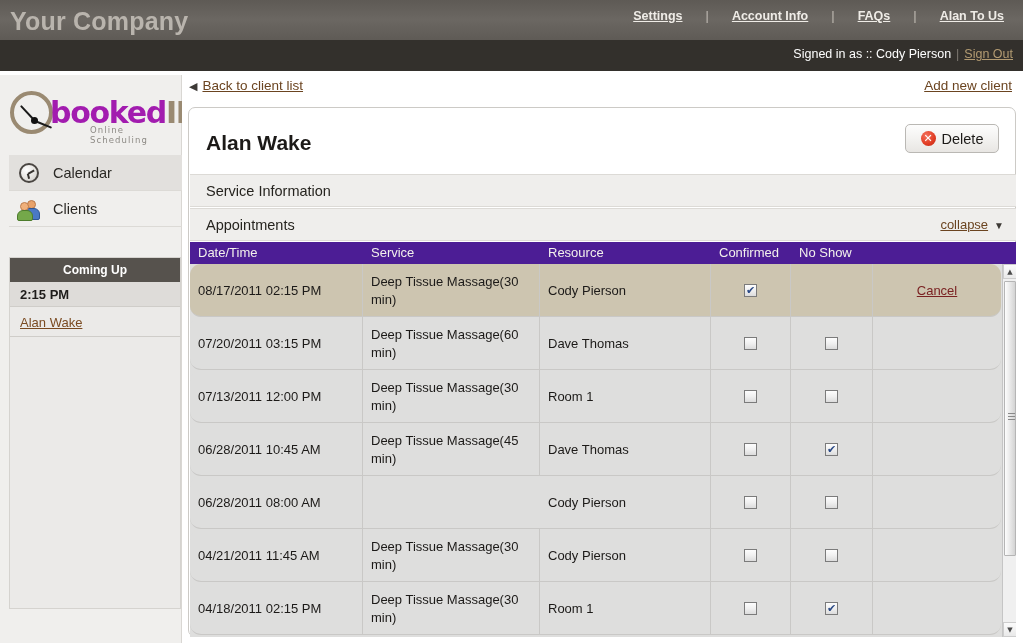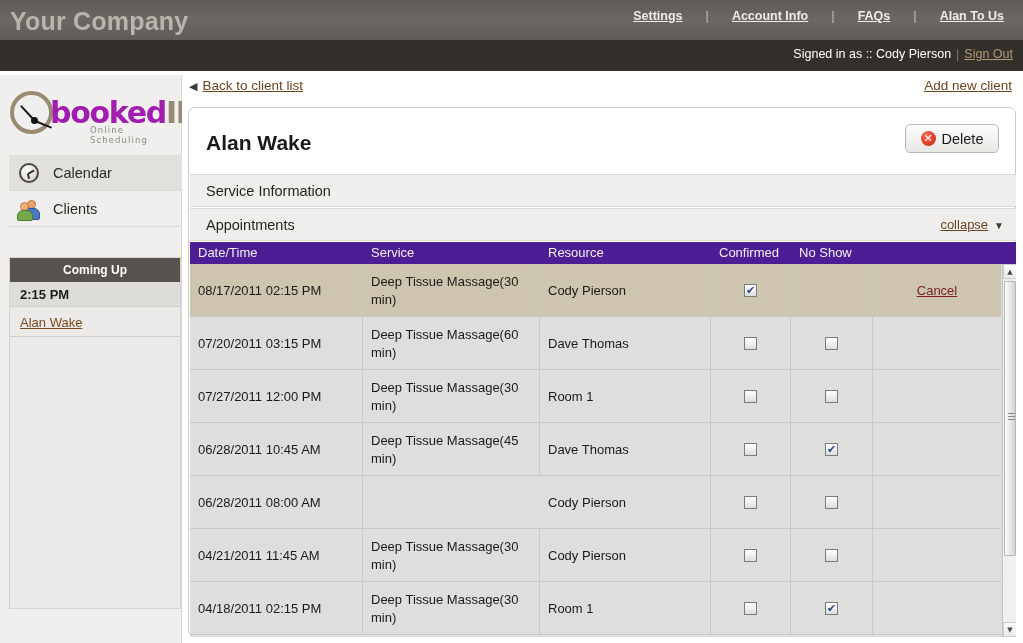--- a/index.html
+++ b/index.html
@@ -232,20 +232,21 @@
     position: absolute; left: 1px; top: 156px; width: 826px; height: 373px;
     background: #dededd; overflow: hidden;
   }
   .tbody {
     position: absolute; left: 0; top: 0; width: 811px;
   }
   .trow {
     position: relative; width: 811px; height: 53px;
     border-bottom: 1px solid #c9c8c6;
     background: #dededd;
+    border-radius: 11px;
   }
   .trow.sel { background: #cdc5b0; }
   .trow .cell {
     position: absolute; top: 0; height: 53px;
     font-size: 13px; color: #1c1a18;
     display: flex; align-items: center;
     border-right: 1px solid #c9c8c6;
     padding: 0 8px;
     line-height: 1.35;
   }
@@ -423,21 +424,21 @@
               <div class="cell c-res">Dave Thomas</div>
               <div class="cell c-conf">
                 <span class="cbx"></span>
               </div>
               <div class="cell c-nosh">
                 <span class="cbx"></span>
               </div>
               <div class="cell c-act"></div>
             </div>
             <div class="trow">
-              <div class="cell c-date">07/27/2011 12:00 PM</div>
+              <div class="cell c-date">07/13/2011 12:00 PM</div>
               <div class="cell c-serv">Deep Tissue Massage(30 min)</div>
               <div class="cell c-res">Room 1</div>
               <div class="cell c-conf">
                 <span class="cbx"></span>
               </div>
               <div class="cell c-nosh">
                 <span class="cbx"></span>
               </div>
               <div class="cell c-act"></div>
             </div>

